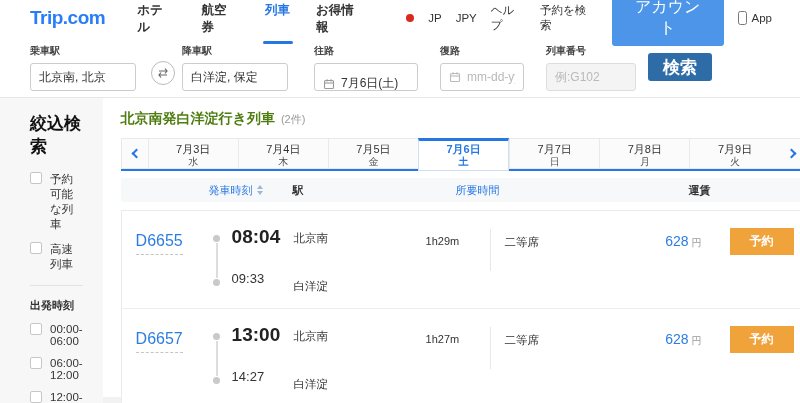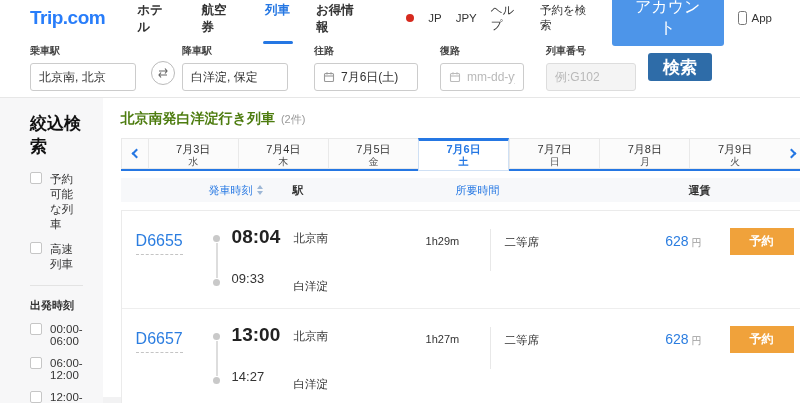--- a/index.html
+++ b/index.html
@@ -28,21 +28,21 @@
   .searchbar { height:62px; padding:6px 30px 0; display:flex; align-items:flex-start;
     border-bottom:1px solid #e7e7e7; background:#fff; }
   .field { margin-right:8px; }
   .field label { display:block; font-size:10px; font-weight:bold; color:#444; margin:2px 0 5px; }
   .input { height:28px; border:1px solid #ccc; border-radius:3px; background:#fff;
     display:flex; align-items:center; padding:0 8px; }
   .input input { border:none; outline:none; width:100%; font-size:12px; color:#333; background:transparent;
     font-family:"Liberation Sans", sans-serif; }
   .input input::placeholder { color:#b9b9b9; }
   .w-station { width:106px; }
-  .w-date { width:104px; }
+  .w-date { width:104px;align-items:flex-end; }
   .w-ret { width:84px; }
   .w-train { width:90px; }
   .input.disabled { background:#f4f4f4; border-color:#ddd; }
   .cal-icon { display:inline-flex; margin-right:6px; flex:0 0 auto; }
   .swap-wrap { width:38px; display:flex; justify-content:center; align-items:center; height:28px; margin-top:17px; }
   .swap { width:24px; height:24px; border:1px solid #bbb; border-radius:50%;
     display:flex; align-items:center; justify-content:center; cursor:pointer; background:#fff; }
   .search-btn { margin-top:11px; margin-left:4px; height:28px; padding:0 15px; background:#2e6ca8;
     color:#fff; font-size:17px; font-weight:bold; border:none; border-radius:3px; cursor:pointer; }
 

